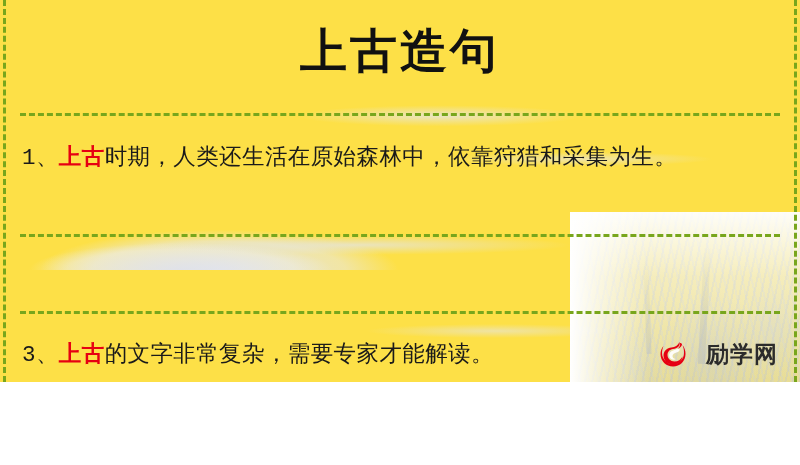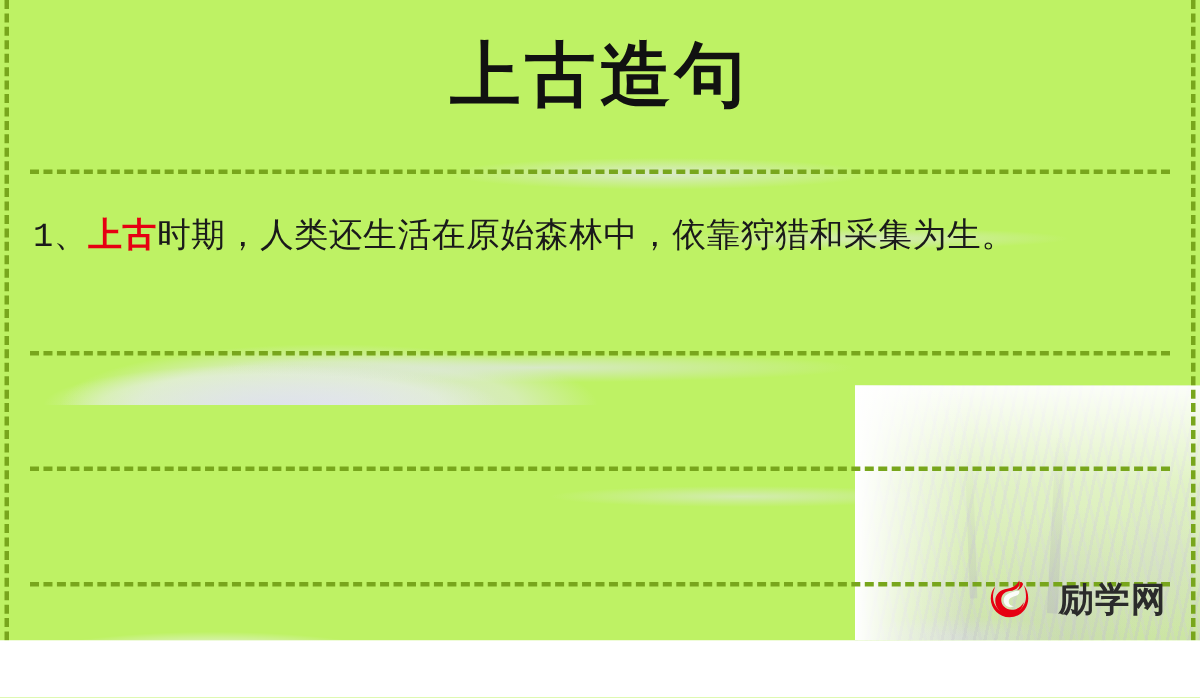--- a/index.html
+++ b/index.html
@@ -4,23 +4,23 @@
 <title>上古造句</title>
 <style>
   html, body {
     margin: 0;
     padding: 0;
     background: #ffffff;
   }
   .page {
     position: relative;
     width: 800px;
-    height: 427px;
+    height: 382px;
     overflow: hidden;
-    background: #bef264;
+    background: #fde047;
     font-family: "Liberation Serif", "DejaVu Serif", serif;
     box-sizing: border-box;
   }
 
   
   .bg-layer {
     position: absolute;
     pointer-events: none;
     z-index: 0;
   }
@@ -241,20 +241,23 @@
 
   <div class="sentence" style="top:138px;">
     <span>1、</span><span></span><span class="kw">上古</span><span>时期，人类还生活在原始森林中，依靠狩猎和采集为生。</span>
   </div>
 
   <div class="sep" style="top:234px;"></div>
 
 
   <div class="sep" style="top:311px;"></div>
 
+  <div class="sentence" style="top:335px;">
+    <span>3、</span><span></span><span class="kw">上古</span><span>的文字非常复杂，需要专家才能解读。</span>
+  </div>
 
   <div class="sep" style="top:388px;"></div>
 
   <div class="logo">
     <svg class="logo-mark" viewBox="0 0 64 64">
       <path d="M32 3C16 3 3 16 3 32s13 29 29 29 29-13 29-29S48 3 32 3z" fill="none" stroke="#E60012" stroke-width="0"></path>
       <path d="M45 8c-3 7-9 10-16 11C20 20 13 26 13 35c0 10 8 18 19 18 10 0 18-7 19-16
                -3 6-9 10-16 10-8 0-14-6-14-13 0-6 4-11 11-12 9-1 15-6 13-14z" fill="#E60012"></path>
       <path d="M51 14c4 5 6 11 6 18 0 14-11 25-25 25S7 46 7 32c0-6 2-12 6-16
                -2 5-3 9-3 14 0 12 10 22 22 22s22-10 22-22c0-6-1-11-3-16z" fill="#E60012"></path>

